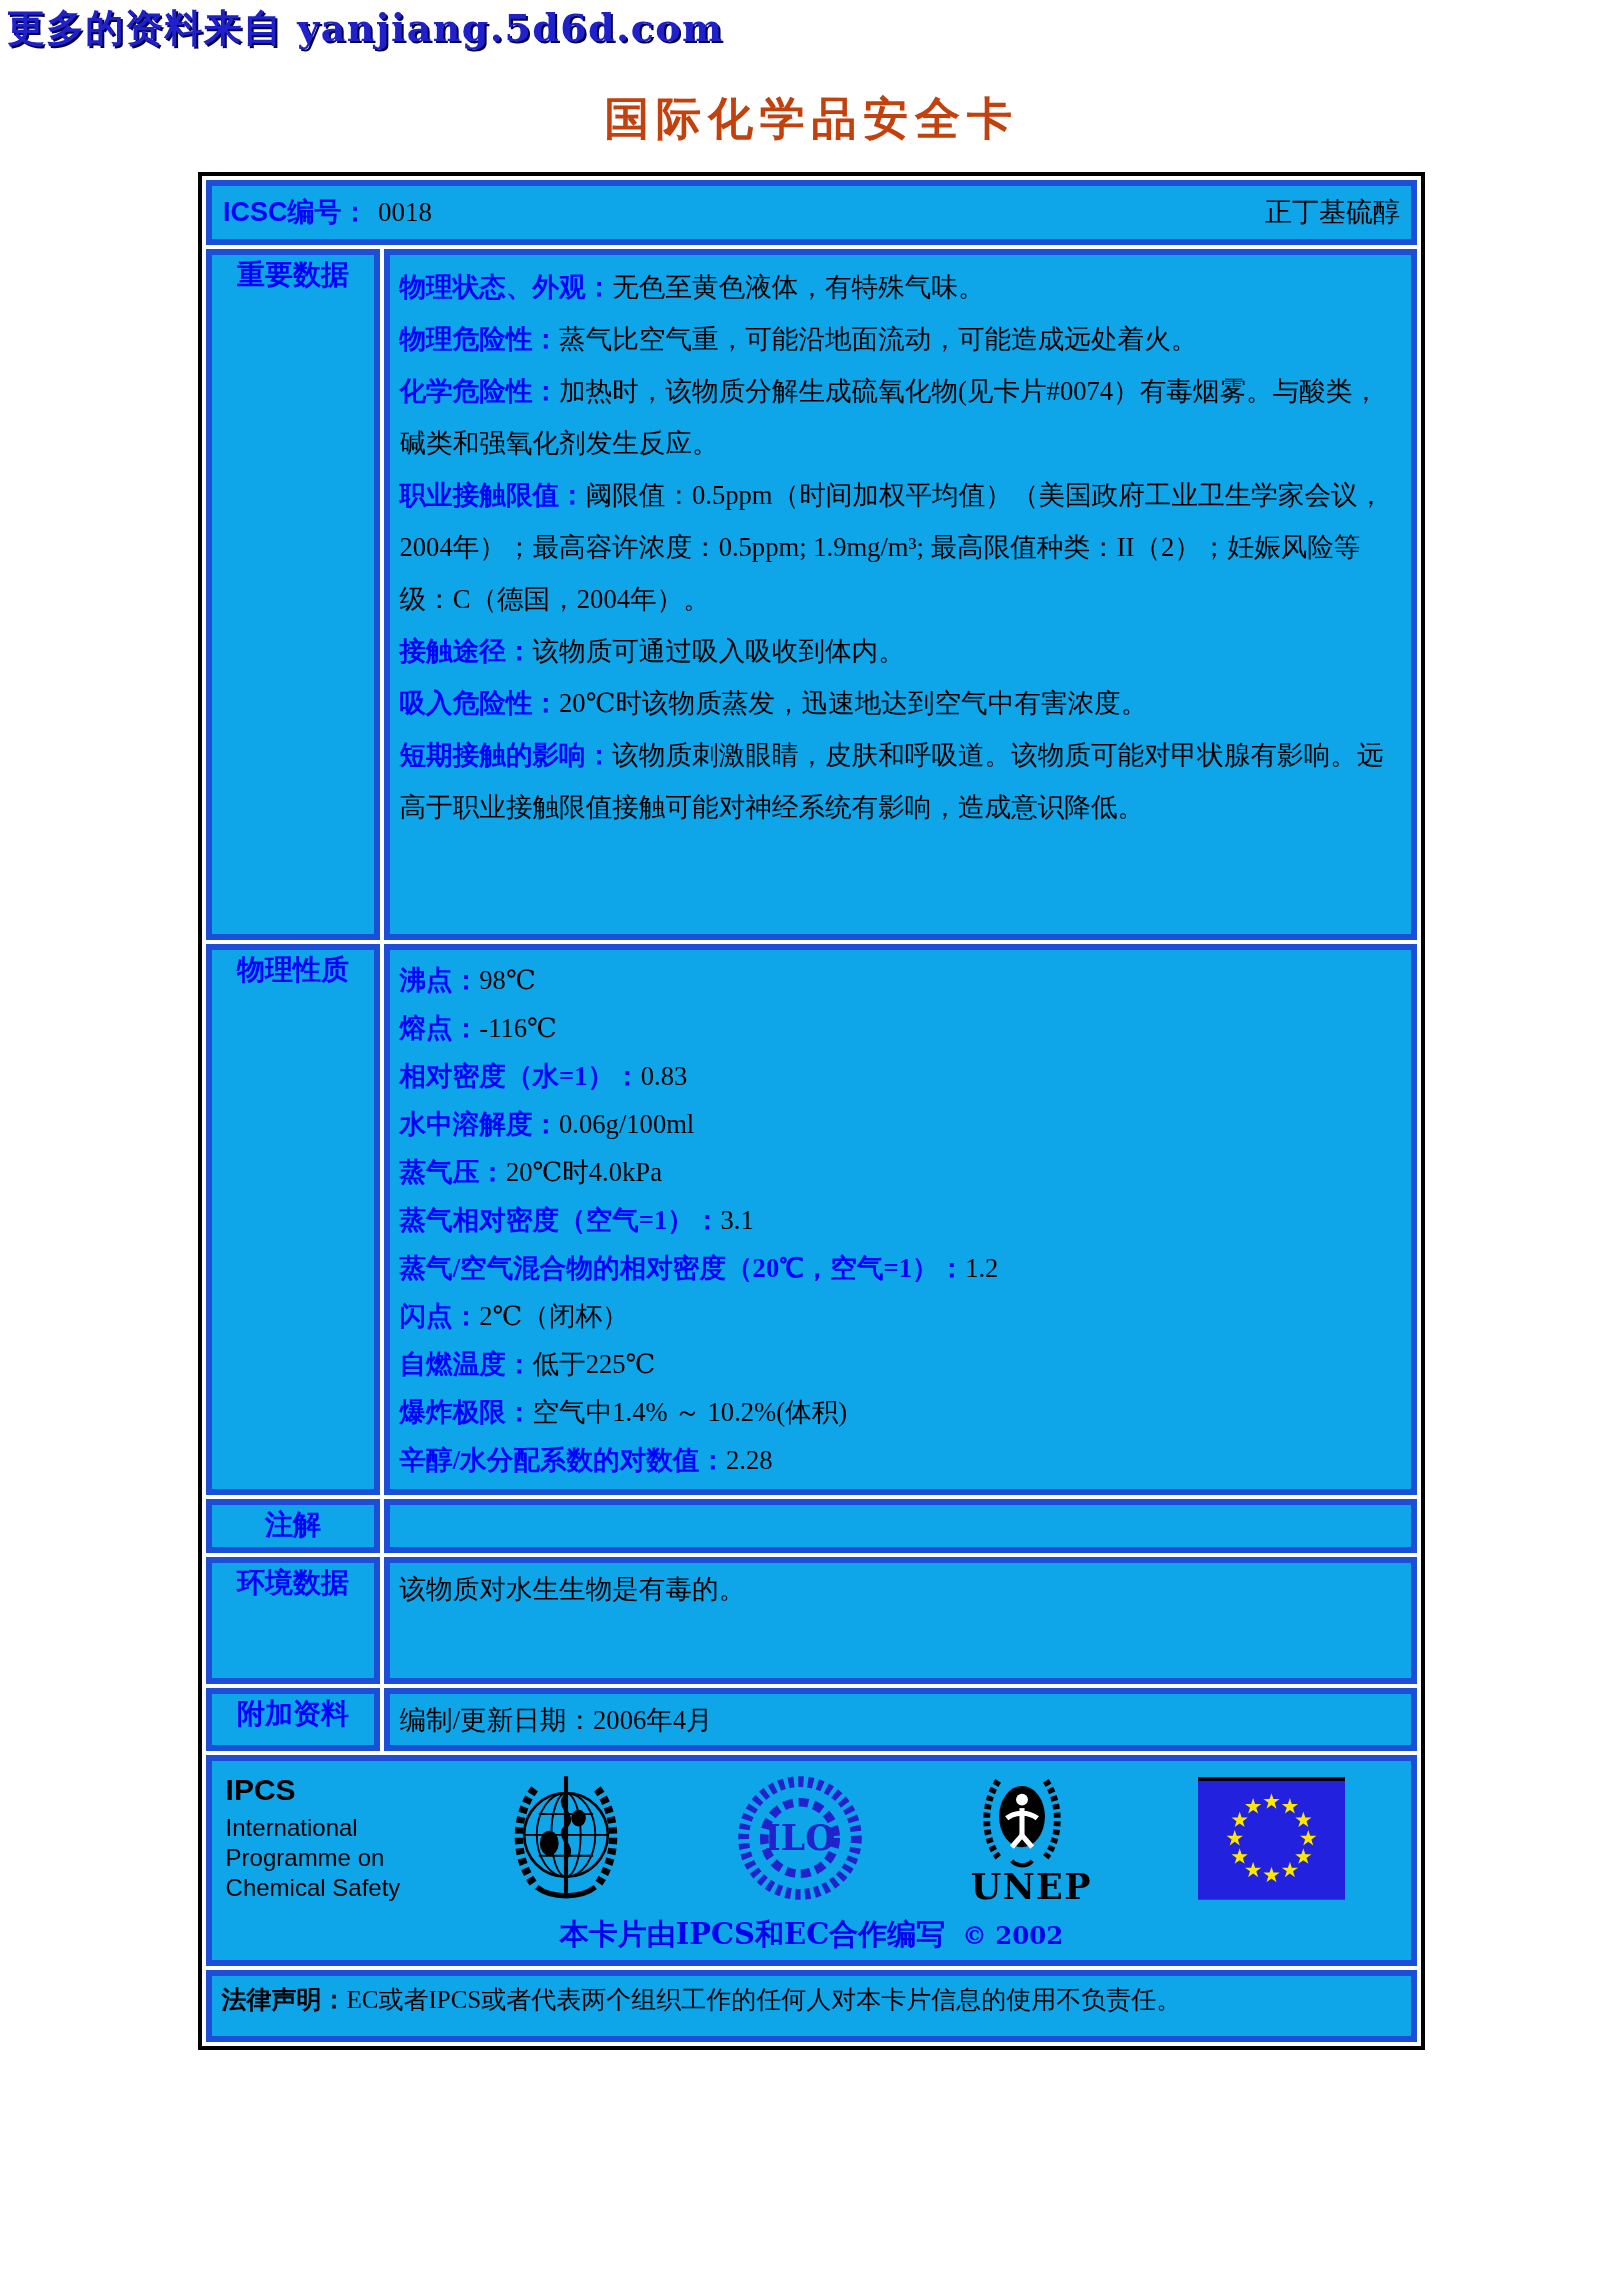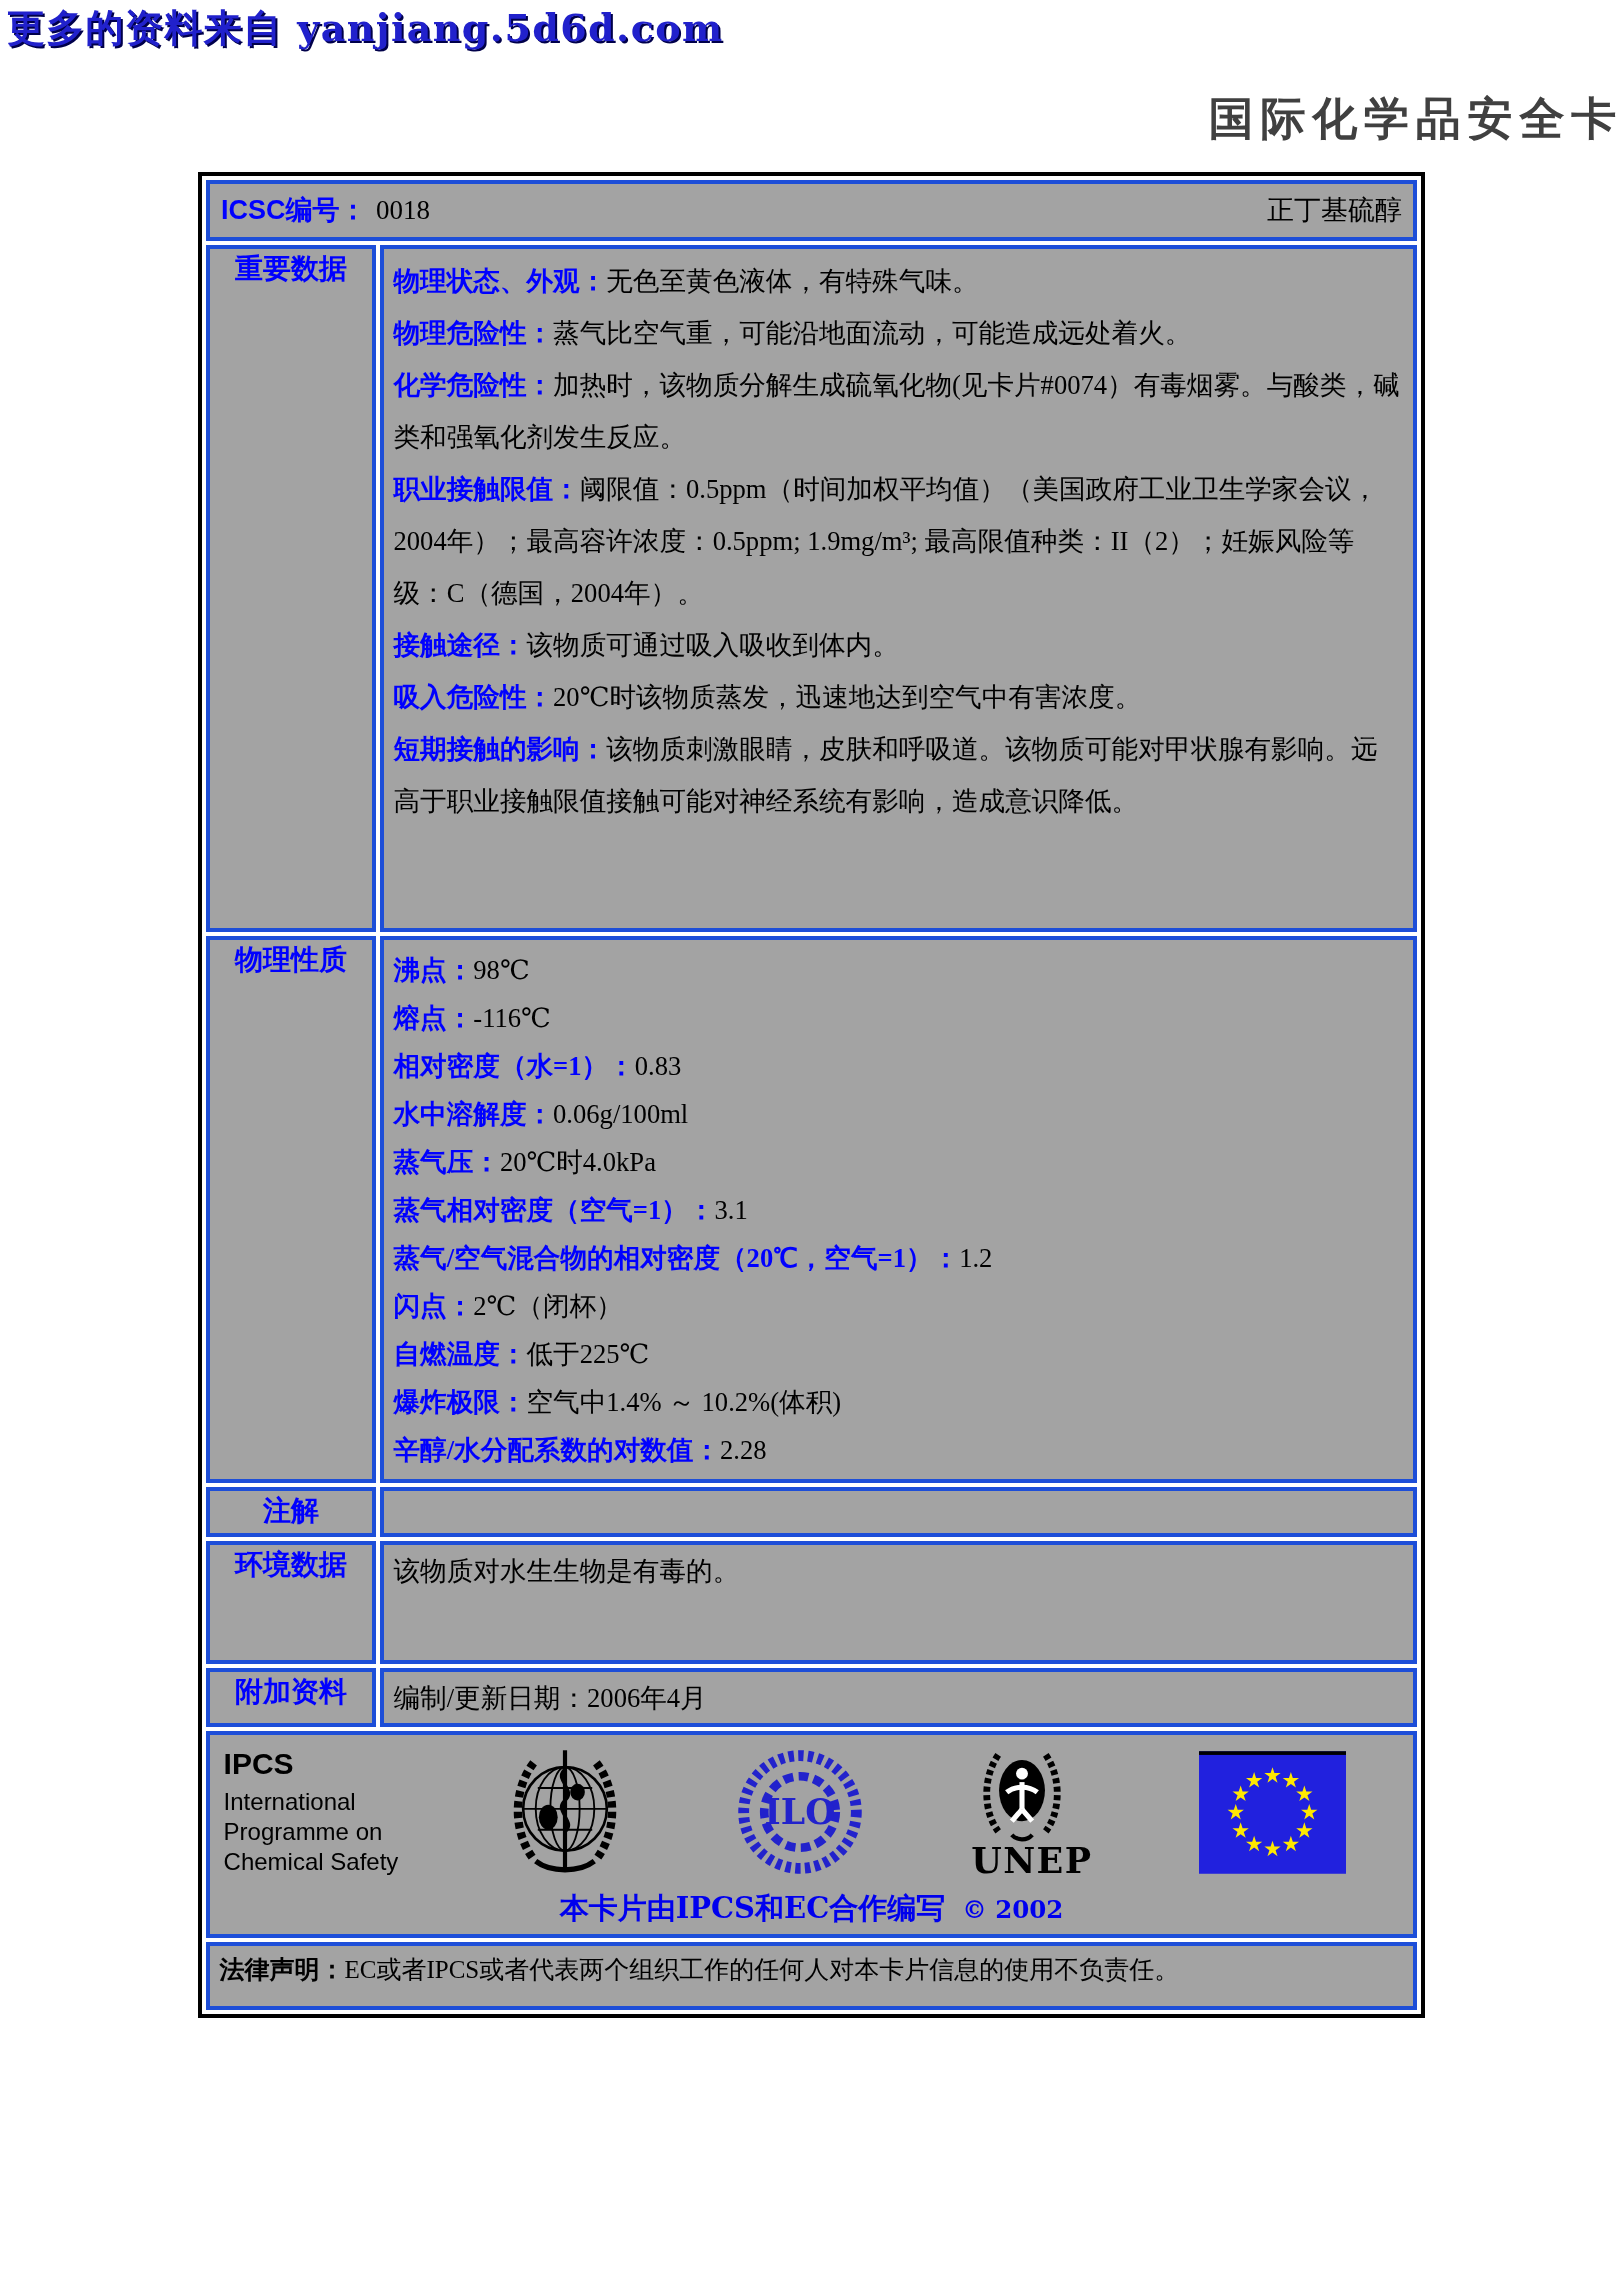--- a/index.html
+++ b/index.html
@@ -12,31 +12,31 @@
     color:#2121cc; text-shadow:2px 2px 0 #00004a;
     padding:2.7px 0 0 6.8px; white-space:nowrap;
   }
   .banner-line2 {
     font-family:"Liberation Sans","DejaVu Sans",sans-serif;
     font-size:29px; color:#000; text-align:center; margin-top:9.5px; white-space:nowrap;
   }
 
   
   .page-title {
-    text-align:right; color:#404040; font-weight:bold;
+    text-align:center; color:#c2410c; font-weight:bold;
     font-size:45px; letter-spacing:6.8px; margin:35px 0 23px 0;
     font-family:"Liberation Serif",serif;
   }
 
   
   table.card {
     width:1227px; margin:0 auto; background:#fff;
     border:4.8px solid #000; border-collapse:separate; border-spacing:4.1px;
   }
-  table.card td { border:4px solid #1d4ed8; background:#a3a3a3; vertical-align:top; }
+  table.card td { border:6px solid #1d4ed8; background:#0ea5e9; vertical-align:top; }
 
   td.heading-cell {
     width:160px; text-align:center; vertical-align:middle;
     font-family:"Liberation Sans","DejaVu Sans",sans-serif;
     font-weight:bold; font-size:28px; color:#0000ff;margin-left:8px;
   }
   td.body-cell { font-size:26.6px; color:#000; padding:5.5px 9.5px; }
 
   .icsc-cell { padding:6.8px 11px; }
   .icsc-flex { display:flex; justify-content:space-between; align-items:center; height:40px; }

